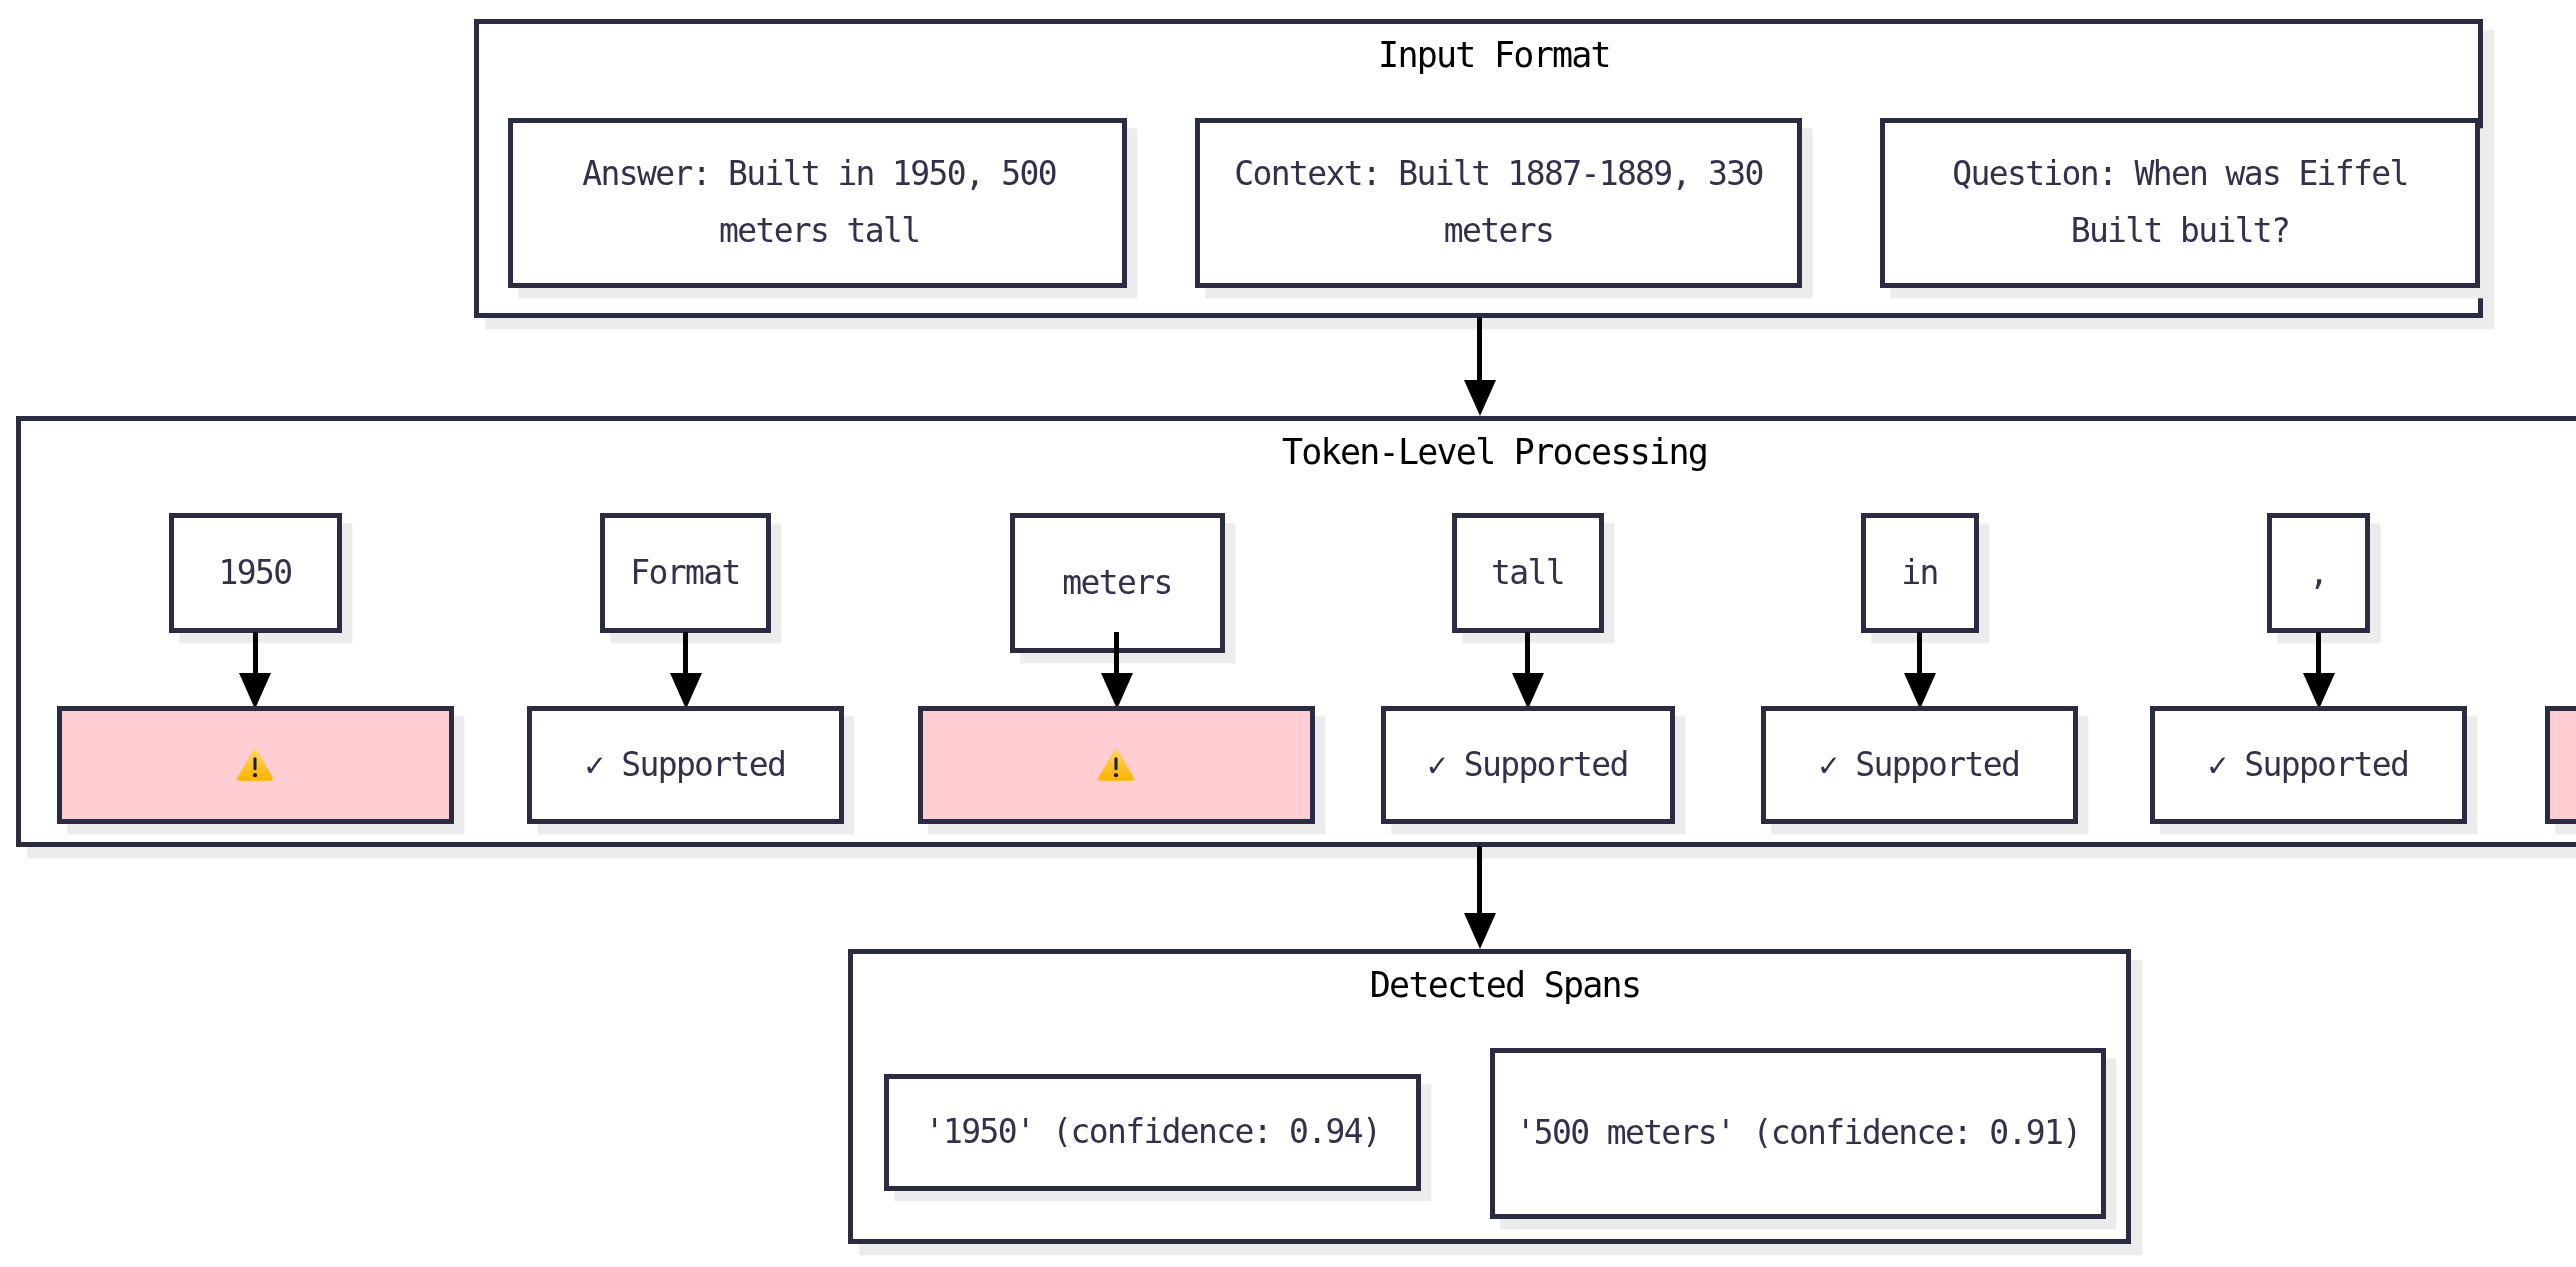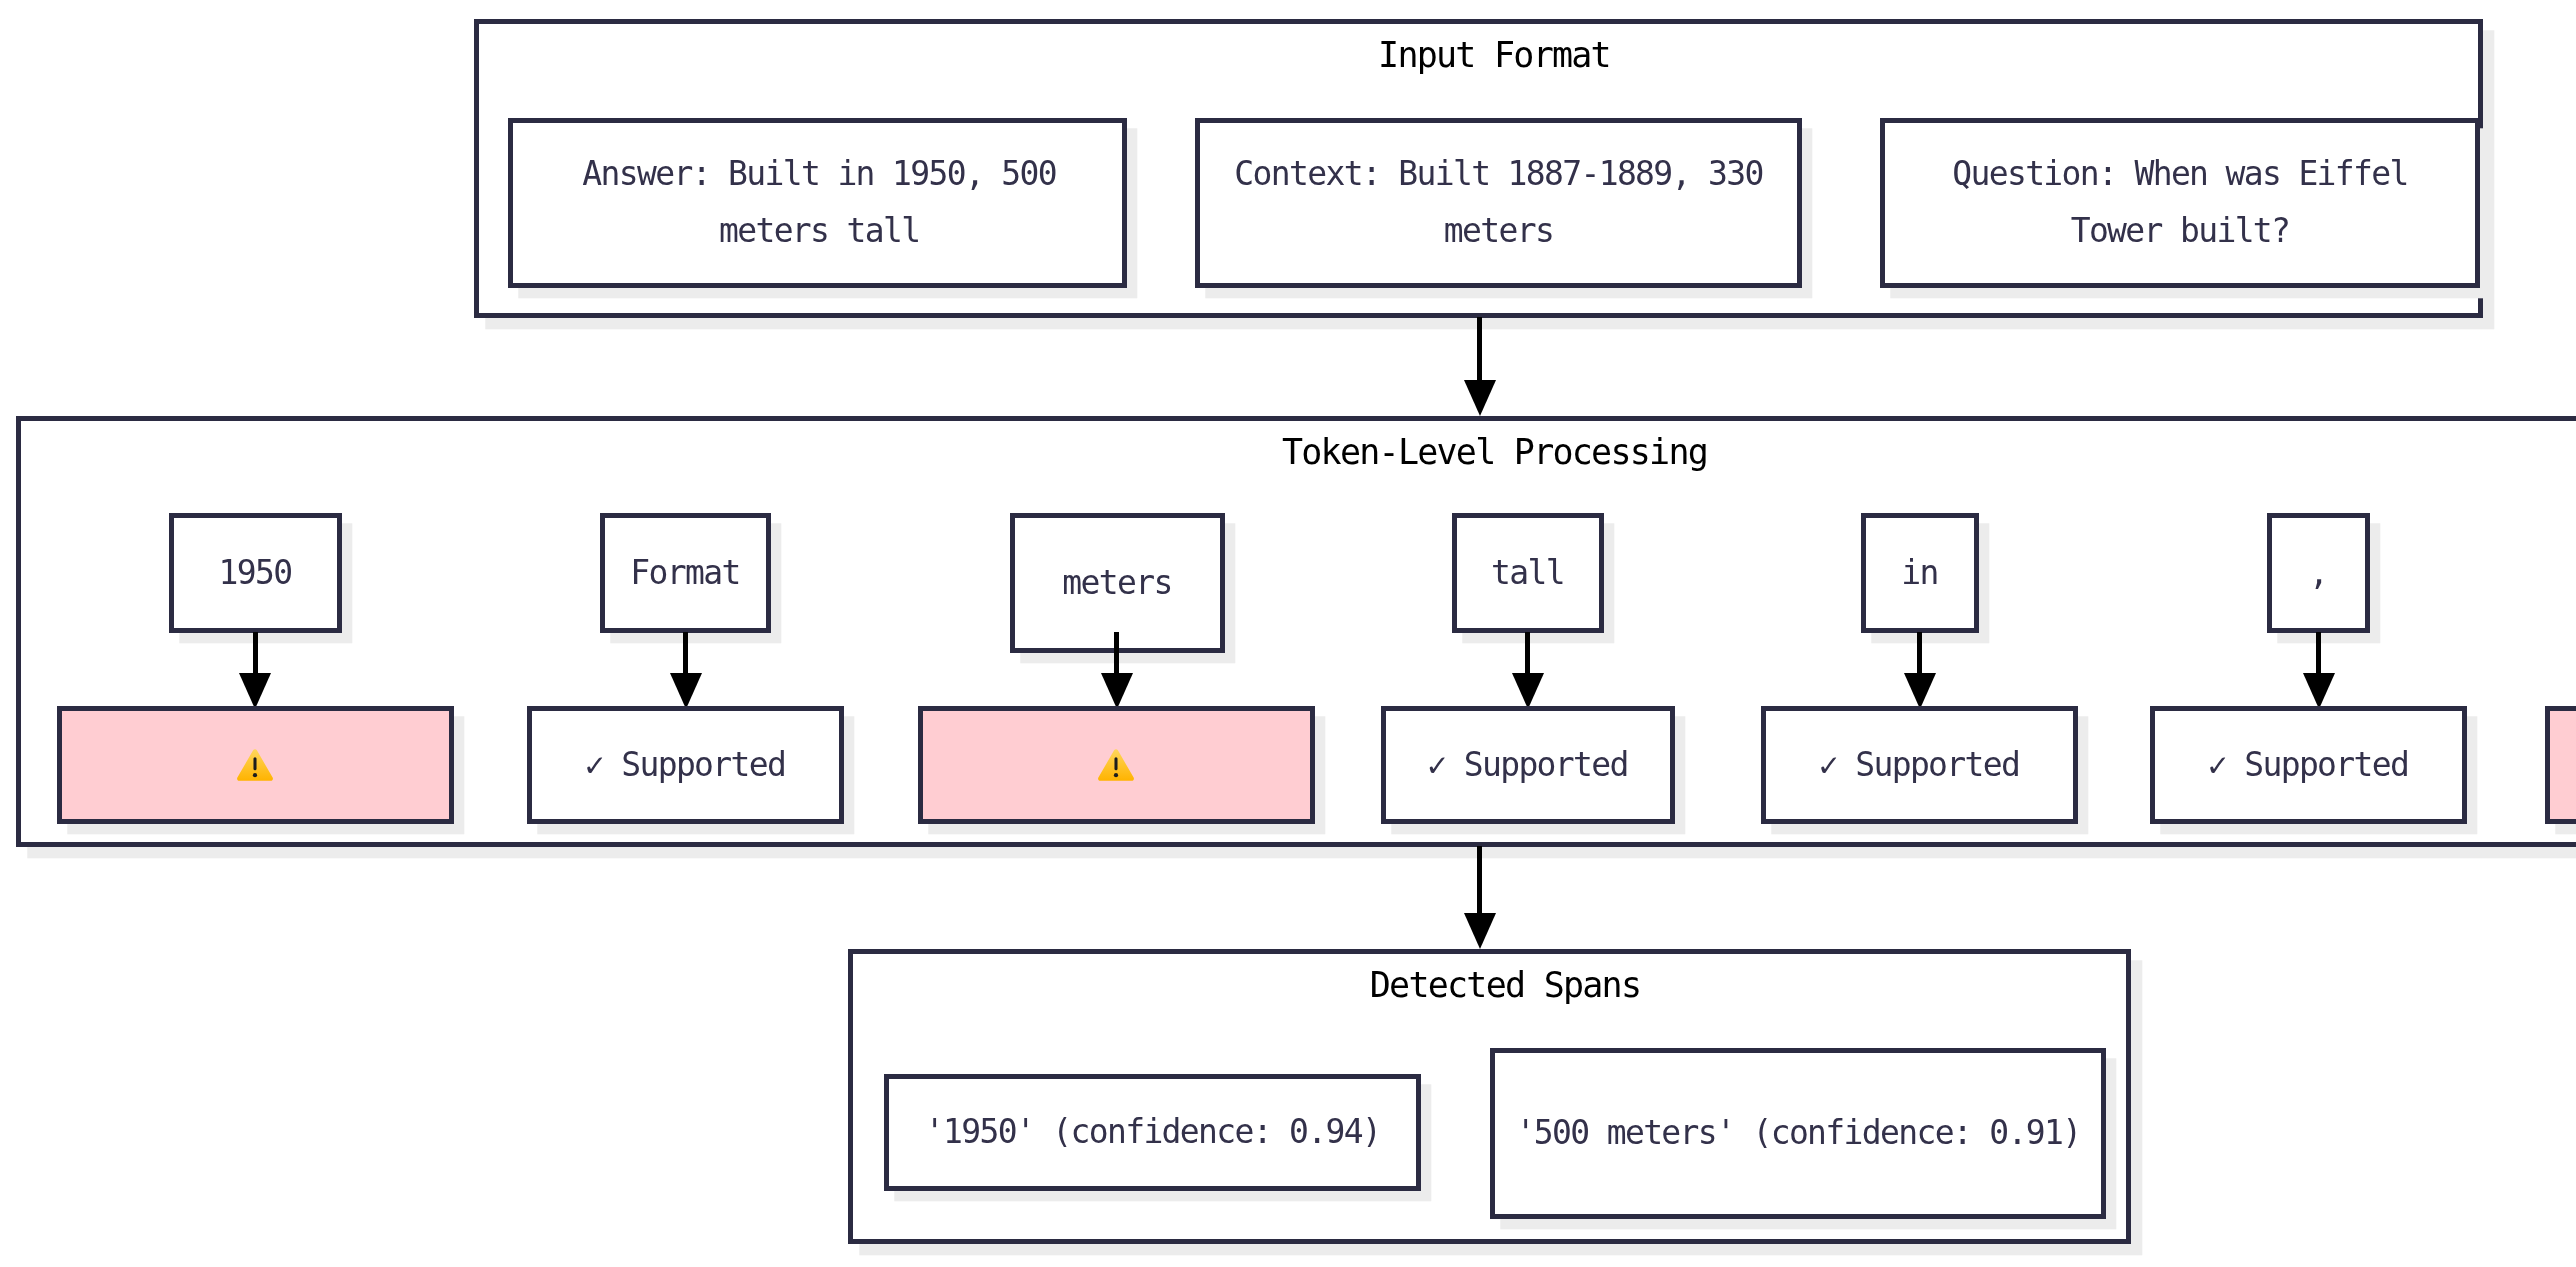--- a/index.html
+++ b/index.html
@@ -76,21 +76,21 @@
 
   <section class="subgraph" style="left:474px; top:18.5px; width:2009px; height:299px;">
     <div class="sg-title">Input Format</div>
     <div class="node" style="left:29px;  top:94px; width:619px; height:170px;padding-left:24px;">
       <span>Answer: Built in 1950, 500 meters tall</span>
     </div>
     <div class="node" style="left:716px; top:94px; width:607px; height:170px;">
       <span>Context: Built 1887-1889, 330 meters</span>
     </div>
     <div class="node" style="left:1401px; top:94px; width:600px; height:170px;">
-      <span>Question: When was Eiffel Tower built?</span>
+      <span>Question: When was Eiffel Built built?</span>
     </div>
   </section>
 
   <div class="edge-line" style="left:1477px; top:317px; height:63px;"></div>
   <div class="edge-head" style="left:1464px; top:380px;"></div>
 
   <section class="subgraph" style="left:15.5px; top:416px; width:2927px; height:431px;">
     <div class="sg-title">Token-Level Processing</div>
 
     <div class="node" style="left:148px;  top:92px; width:173px; height:120px;">

